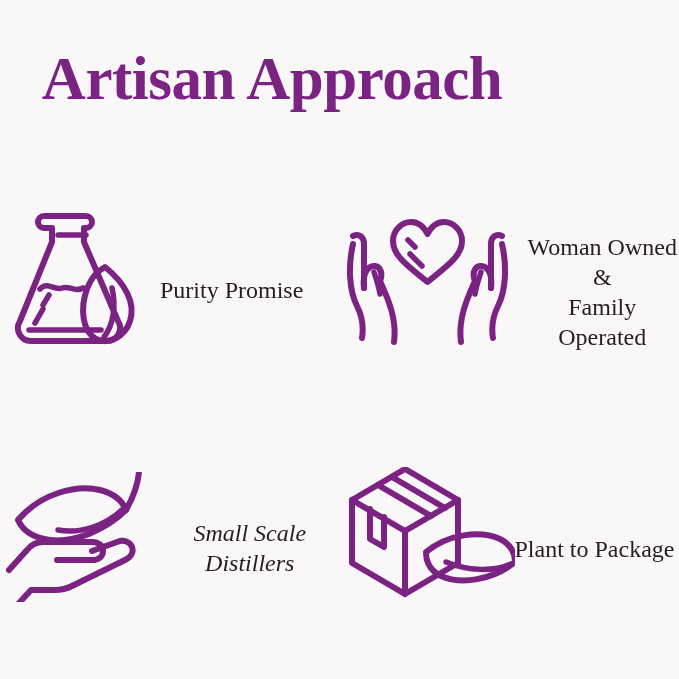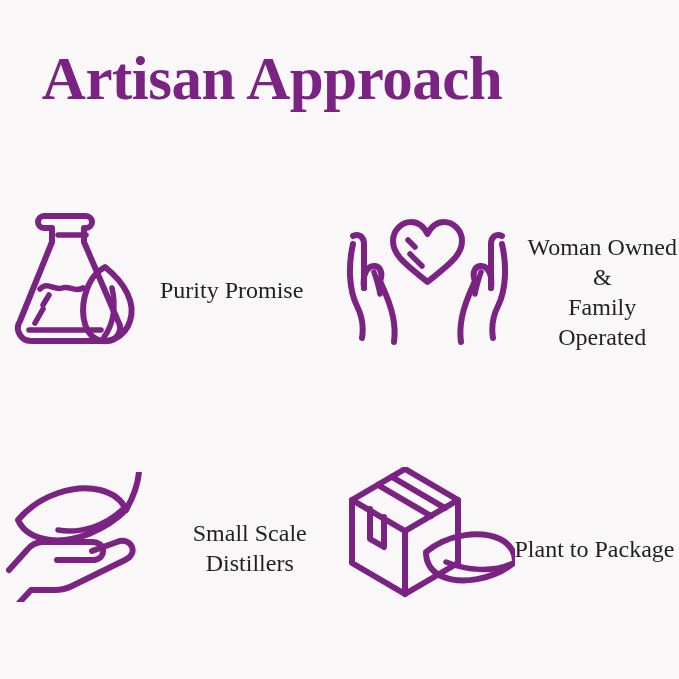--- a/index.html
+++ b/index.html
@@ -70,21 +70,21 @@
   }
 
   
   #card-purity   { padding-top: 14px; }
   #card-woman    { padding-top: 14px; gap: 11px; }
   #card-small    { padding-top: 28px; }
   #card-plant    { padding-top: 22px; }
 
   #card-purity   .feature-label { margin-top: 16px; }
   #card-woman    .feature-label { margin-top: 20px; }
-  #card-small    .feature-label { margin-top: 18px; }
+  #card-small    .feature-label { margin-top: 18px; font-style: italic; }
   #card-plant    .feature-label { margin-top: 26px; }
 
   .stroke {
     fill: none;
     stroke: #7A2382;
     stroke-width: 6;
     stroke-linecap: round;
     stroke-linejoin: round;
   }
   .stroke-thin {

